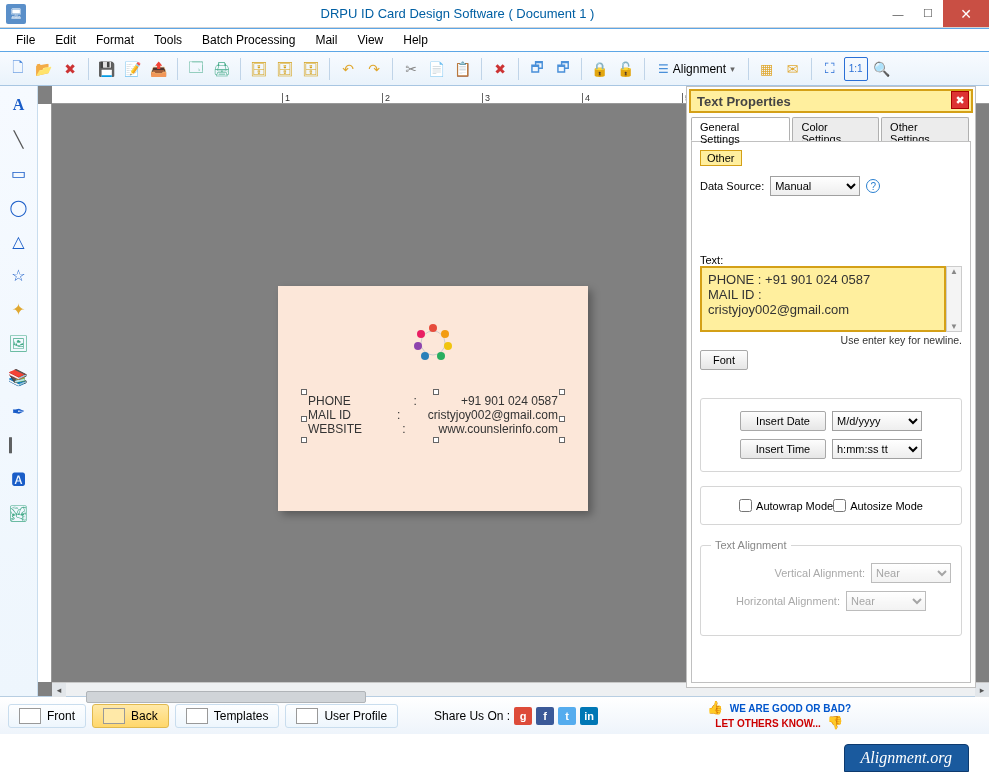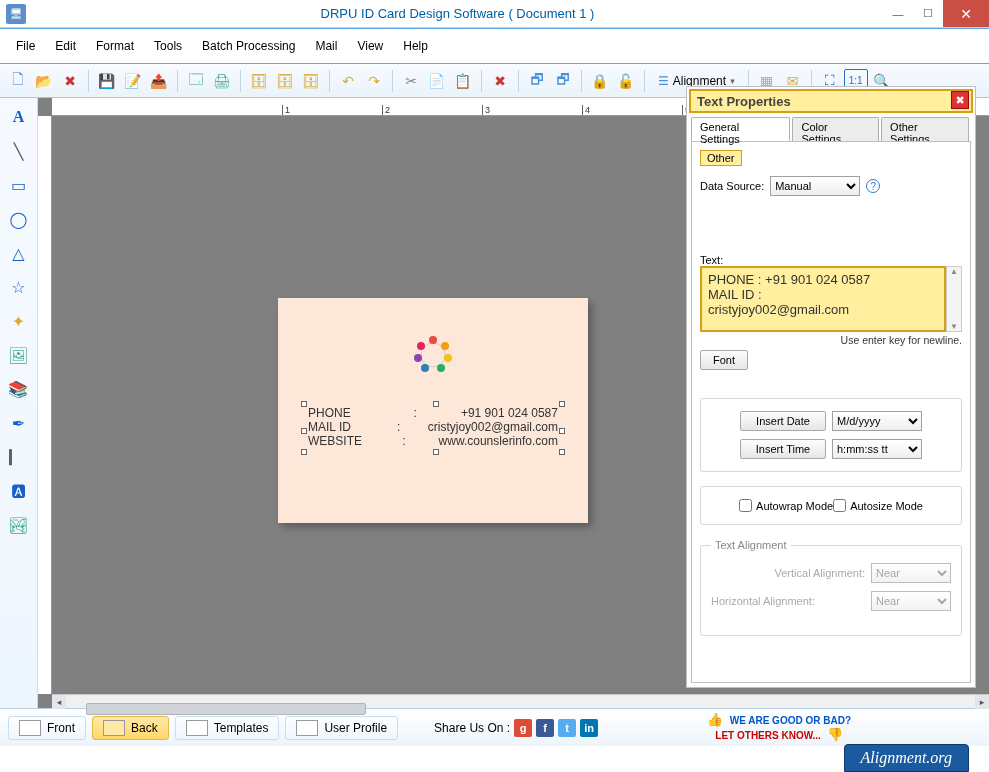--- a/index.html
+++ b/index.html
@@ -10,21 +10,21 @@
 .titlebar .icon { width: 20px; height: 20px; margin: 0 6px; background: #5a8fc9; border-radius: 2px; display: flex; align-items: center; justify-content: center; font-size: 10px; color: #fff; }
 .titlebar .title { flex: 1; text-align: center; color: #005fa3; font-size: 13px; }
 .titlebar .winbtns { display: flex; height: 100%; }
 .winbtn { width: 30px; display: flex; align-items: center; justify-content: center; color: #555; font-size: 14px; }
 .winbtn.close { background: #c94f44; color: #fff; width: 46px; }
 .winbtn.min::before { content: "—"; font-size: 11px; }
 .winbtn.max::before { content: "☐"; font-size: 11px; }
 .winbtn.close::before { content: "✕"; }
 
 
-.menubar { height: 36px; background: #fff; display: flex; align-items: center; padding: 0 8px; gap: 4px; border-top: 1px solid #5da6e6; border-bottom: 1px solid #5da6e6; font-size: 12px; }
+.menubar { height: 24px; background: #fff; display: flex; align-items: center; padding: 0 8px; gap: 4px; border-top: 1px solid #5da6e6; border-bottom: 1px solid #5da6e6; font-size: 12px; }
 .menubar span { padding: 2px 8px; cursor: default; }
 
 
 .toolbar { height: 34px; background: linear-gradient(#f8fbff,#eaf3fb); border-bottom: 1px solid #a8c6e2; display: flex; align-items: center; padding: 0 6px; gap: 2px; }
 .tbtn { width: 24px; height: 24px; display: flex; align-items: center; justify-content: center; font-size: 14px; border-radius: 2px; }
 .tsep { width: 1px; height: 22px; background: #c0d4e8; margin: 0 4px; }
 .align-btn { display: flex; align-items: center; gap: 4px; padding: 2px 6px; border: 1px solid transparent; border-radius: 3px; font-size: 12px; }
 .align-btn::after { content: "▾"; font-size: 9px; color: #666; }
 
 
@@ -295,21 +295,21 @@
           </label>
       </div>
     </div>
 
     <fieldset class="subgroup disabled">
       <legend>Text Alignment</legend>
       <div class="row" style="justify-content:flex-end">
         <label>Vertical Alignment:</label>
         <select disabled="" style="width:80px"><option>Near</option></select>
       </div>
-      <div class="row" style="justify-content:space-between;margin-bottom:12px">
+      <div class="row" style="justify-content:center;margin-bottom:12px">
         <label>Horizontal  Alignment:</label>
         <select disabled="" style="width:80px"><option>Near</option></select>
       </div>
     </fieldset>
   </div>
 </div>
 
 <div class="bottombar">
   <div class="navbtn">
     <span class="icon"></span>

